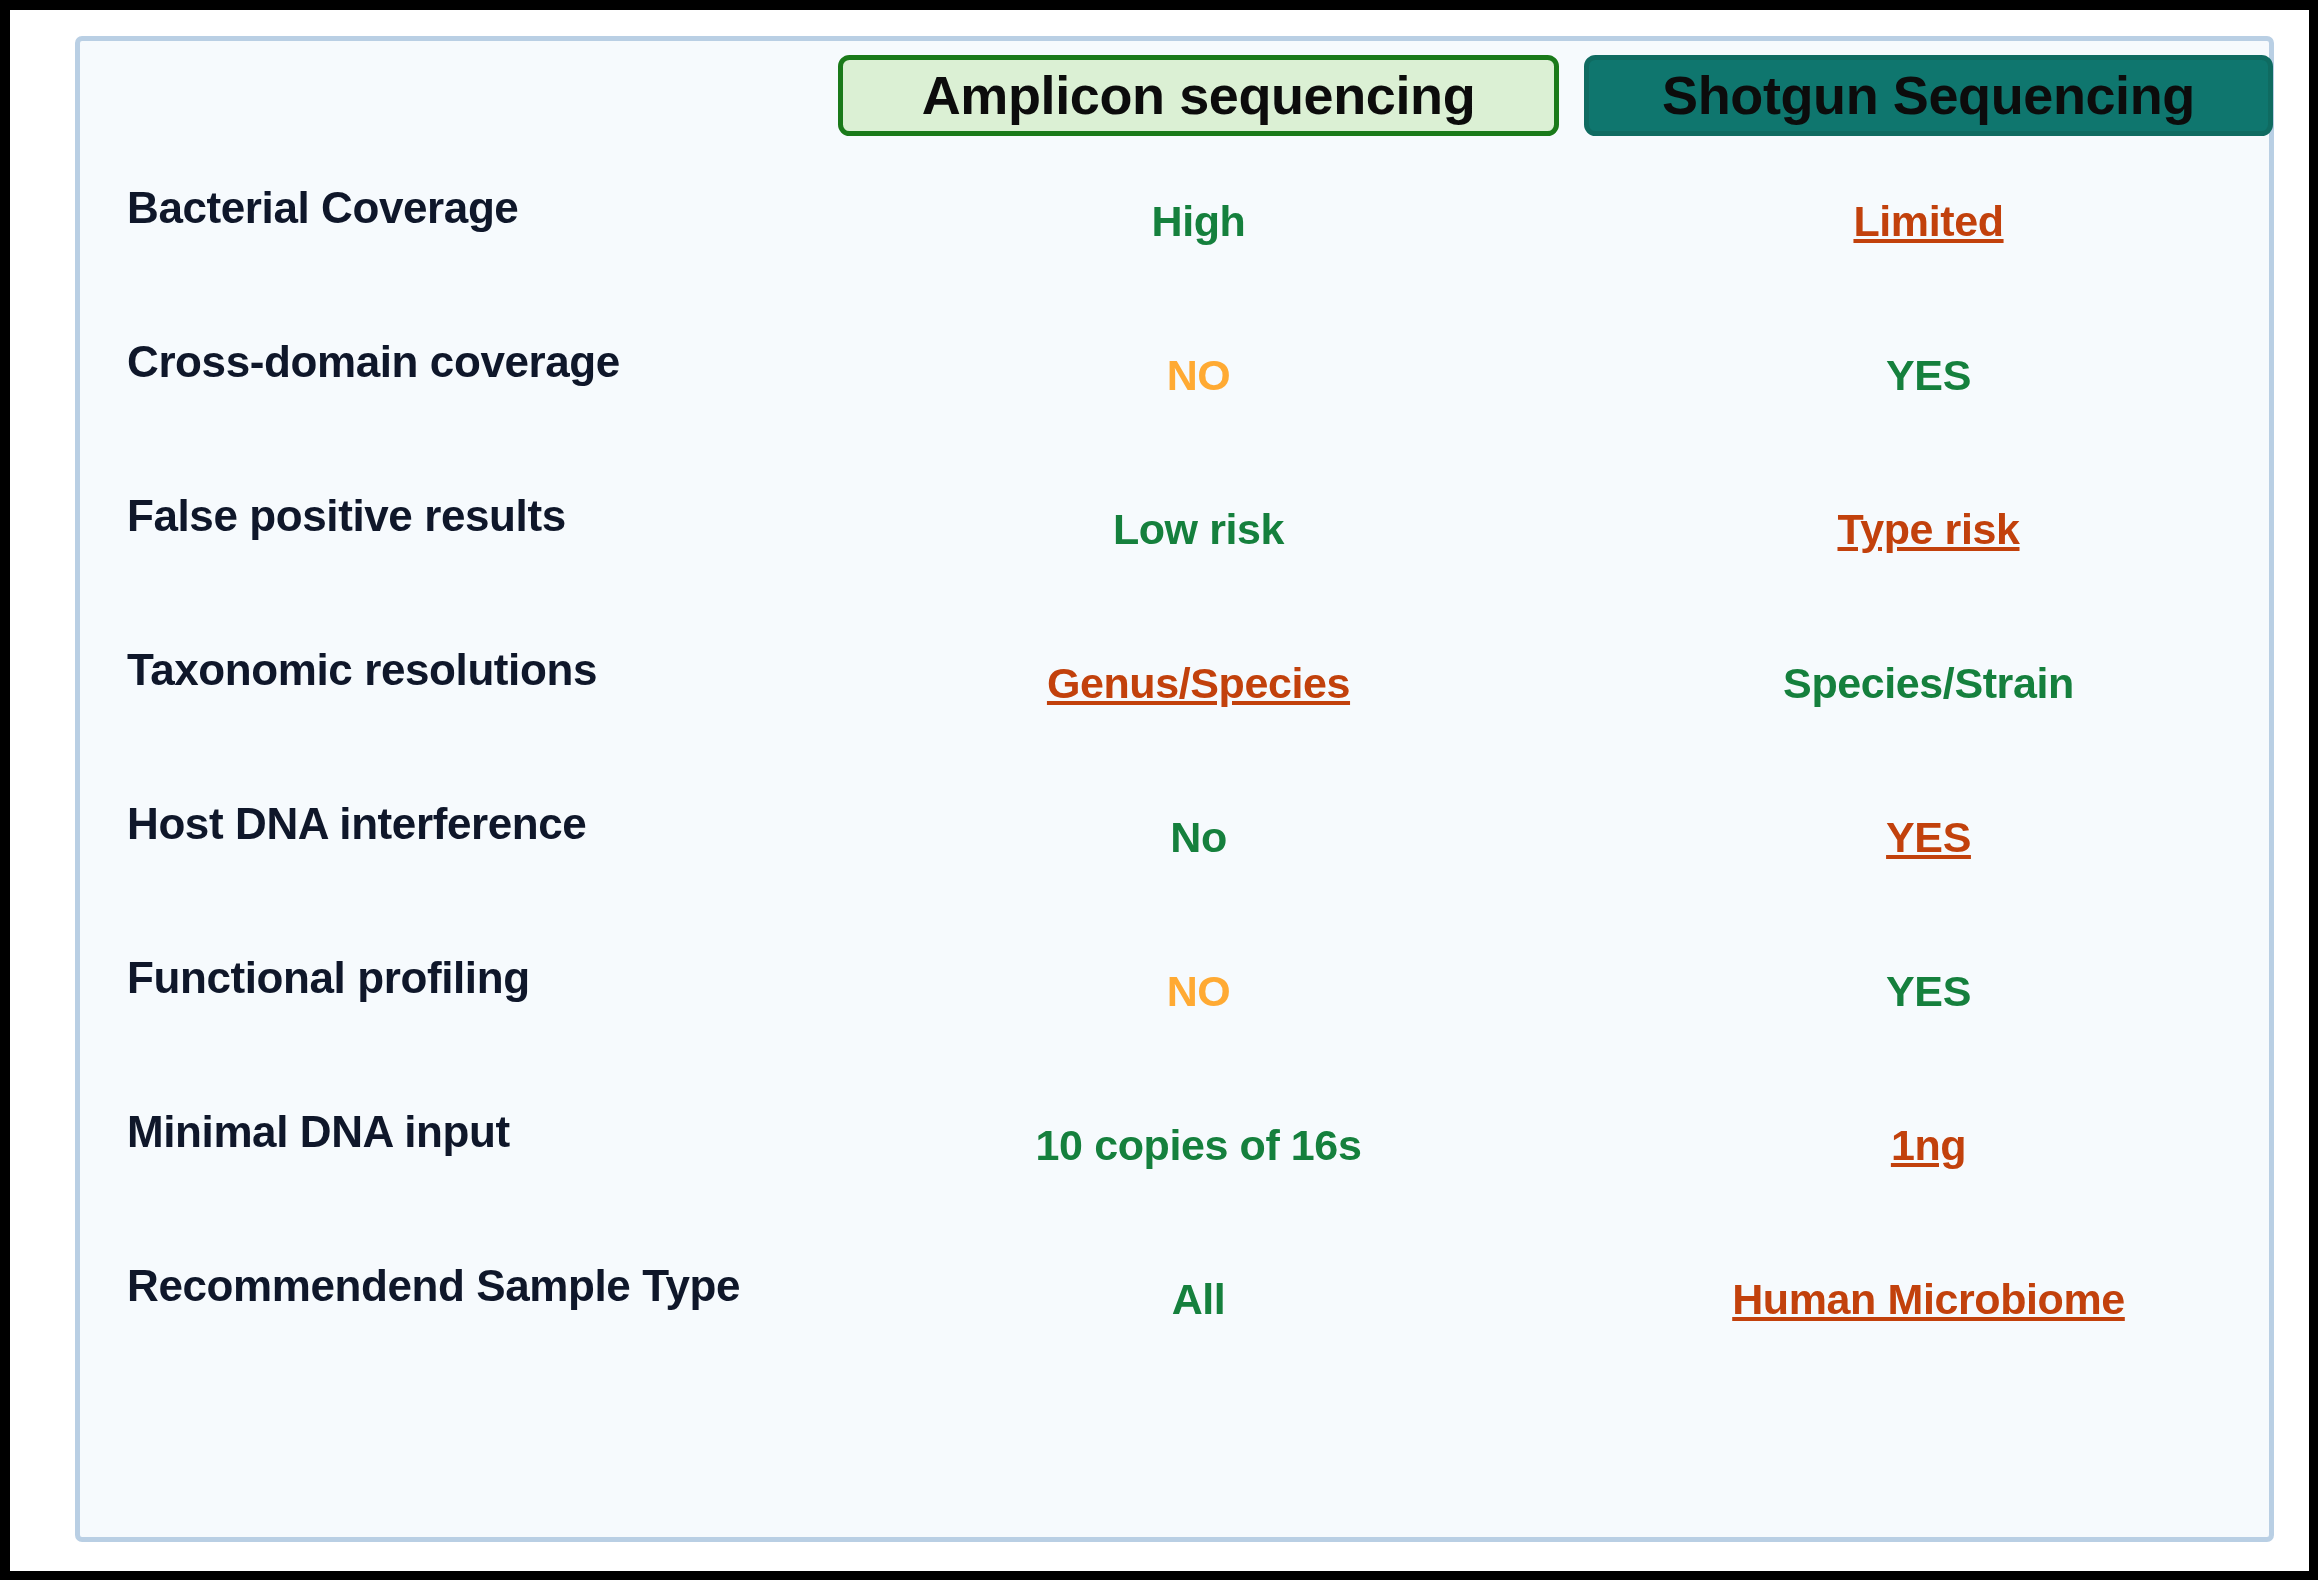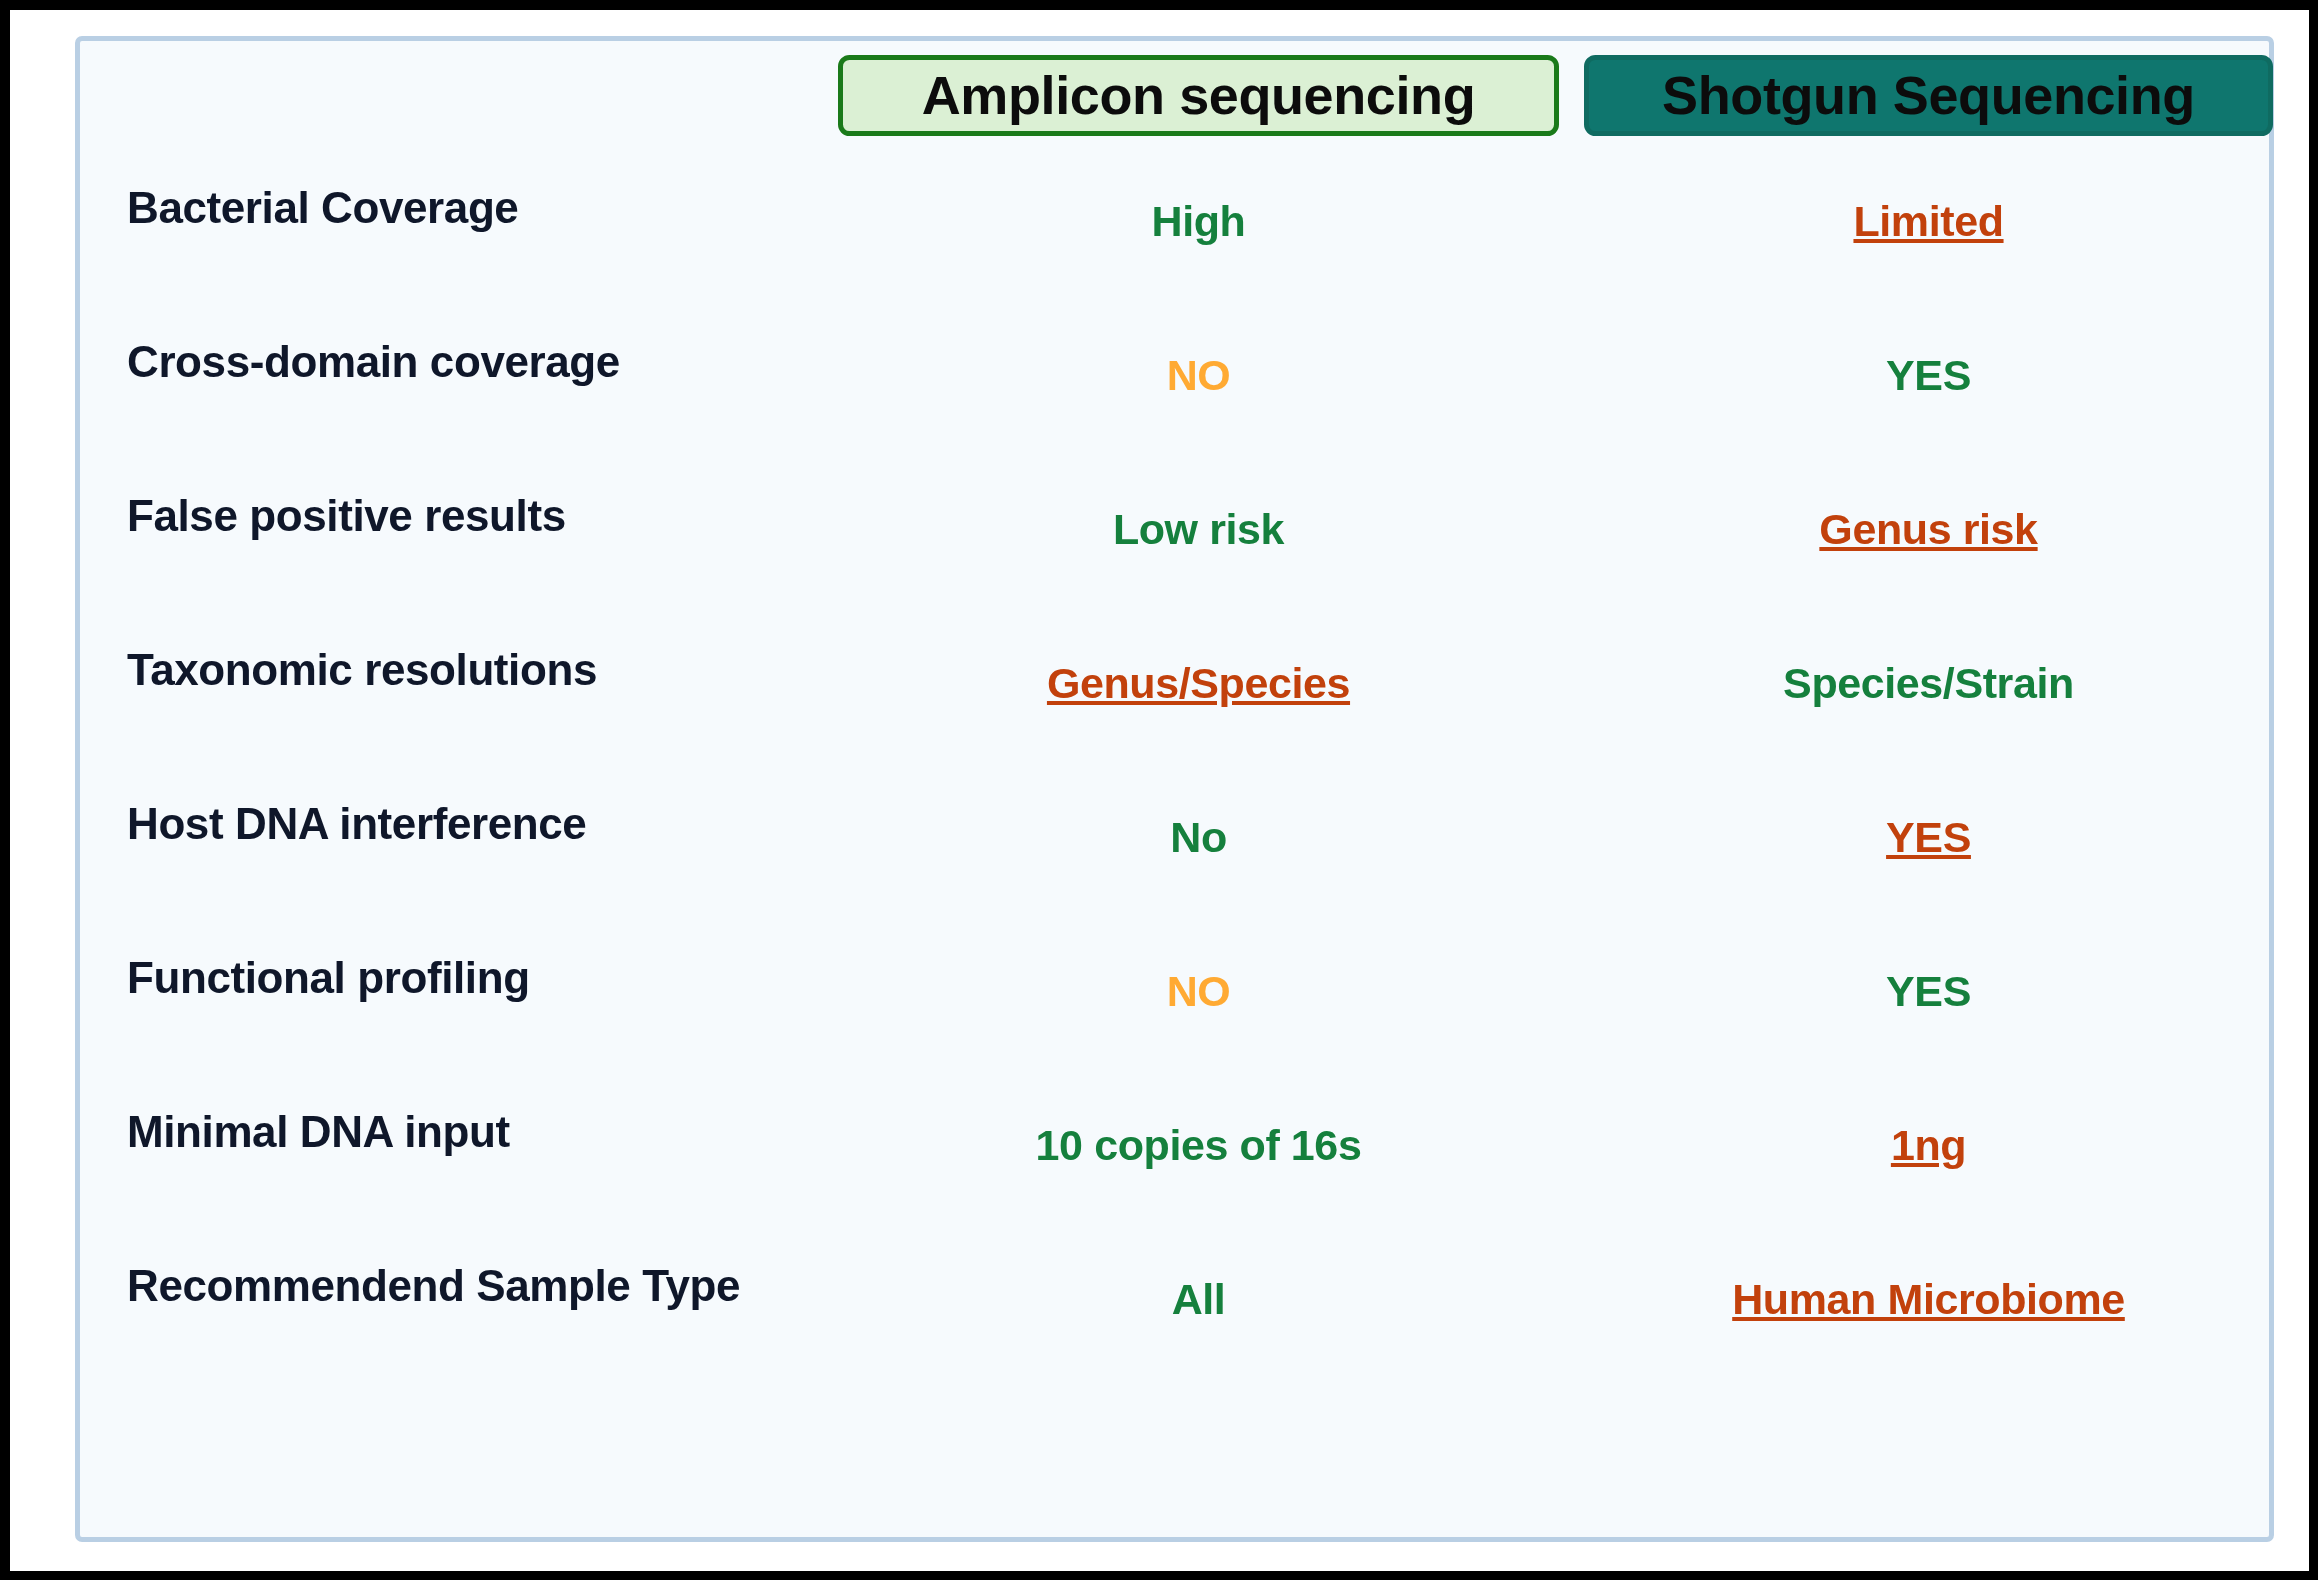--- a/index.html
+++ b/index.html
@@ -140,21 +140,21 @@
           <div class="cell shotgun v-bad">Limited</div>
         </div>
         <div class="data-row">
           <div class="row-label">Cross-domain coverage</div>
           <div class="cell amplicon v-warn">NO</div>
           <div class="cell shotgun v-good">YES</div>
         </div>
         <div class="data-row">
           <div class="row-label">False positive results</div>
           <div class="cell amplicon v-good">Low risk</div>
-          <div class="cell shotgun v-bad">Genus risk</div>
+          <div class="cell shotgun v-bad">Type risk</div>
         </div>
         <div class="data-row">
           <div class="row-label">Taxonomic resolutions</div>
           <div class="cell shotgun v-good">Species/Strain</div>
           <div class="cell amplicon v-bad">Genus/Species</div>
         </div>
         <div class="data-row">
           <div class="row-label">Host DNA interference</div>
           <div class="cell amplicon v-good">No</div>
           <div class="cell shotgun v-bad">YES</div>

